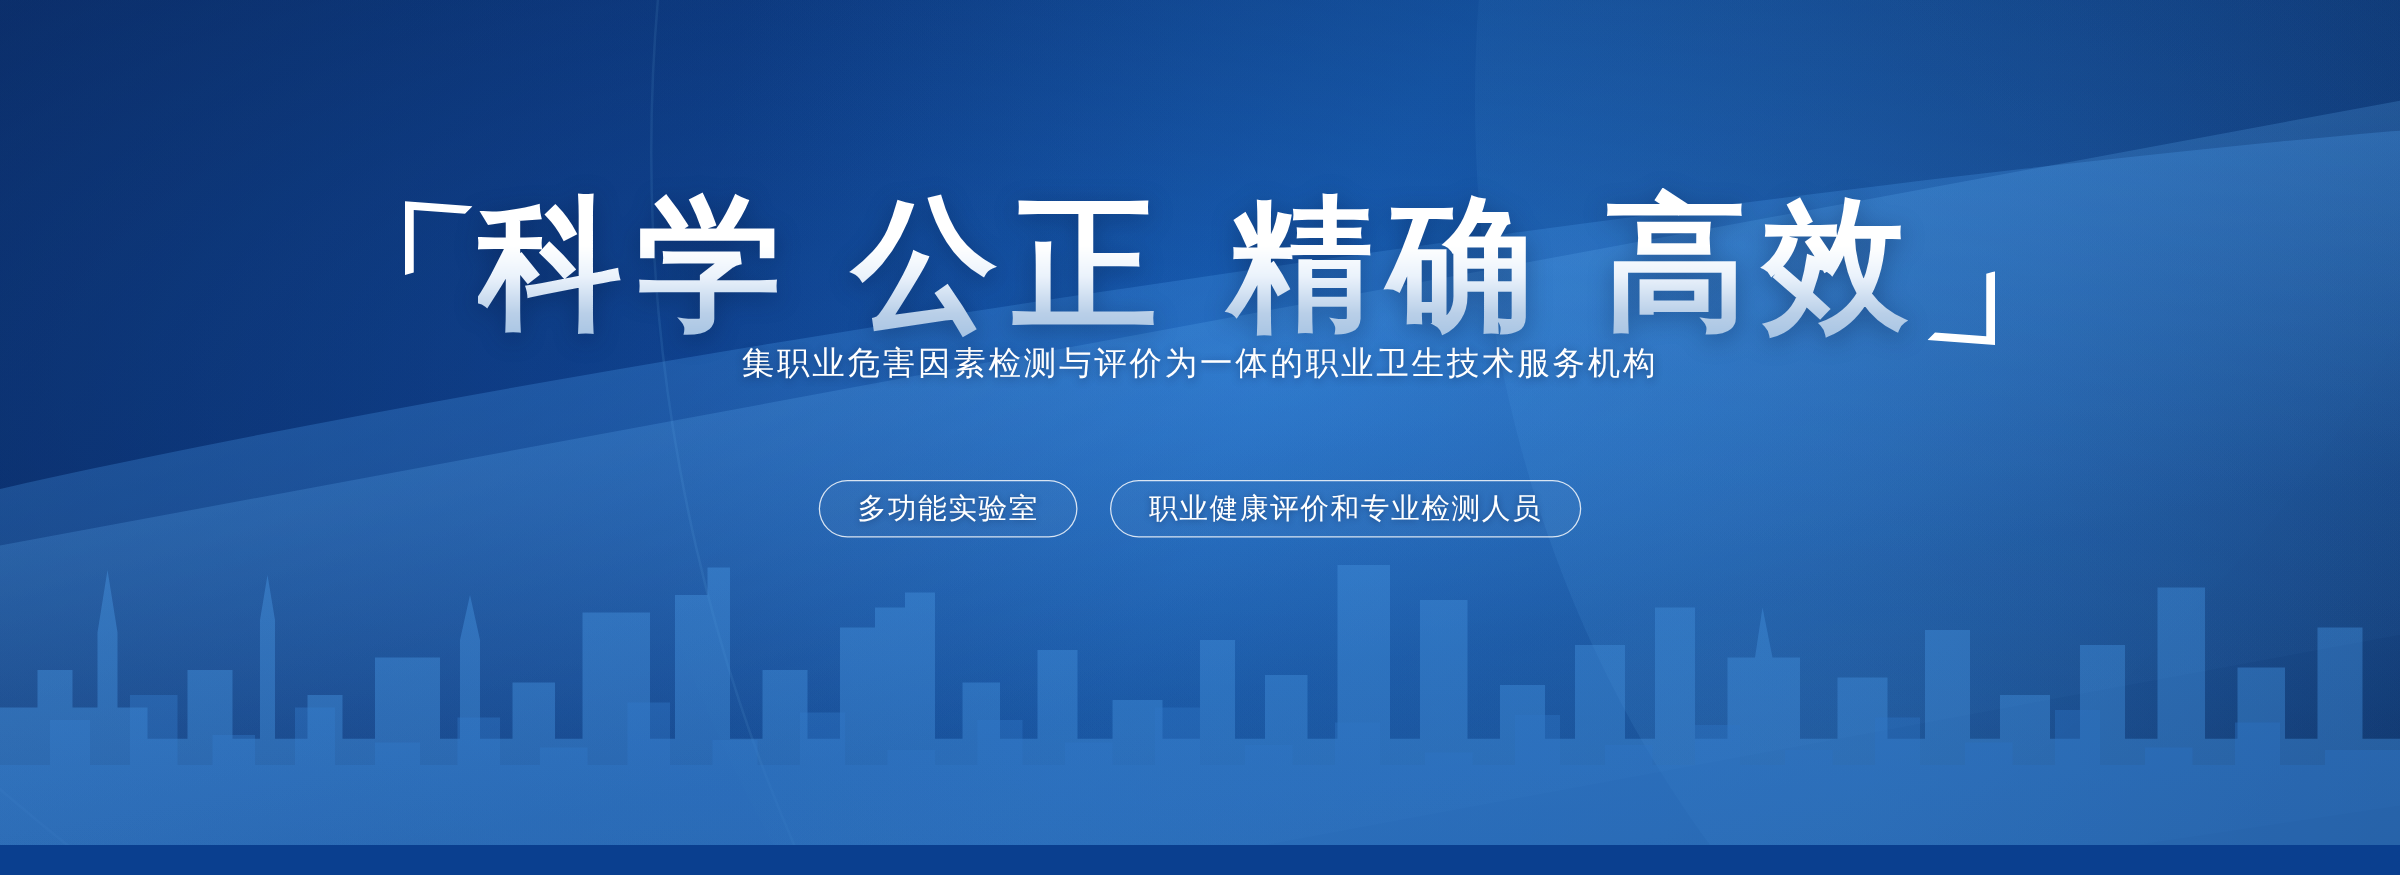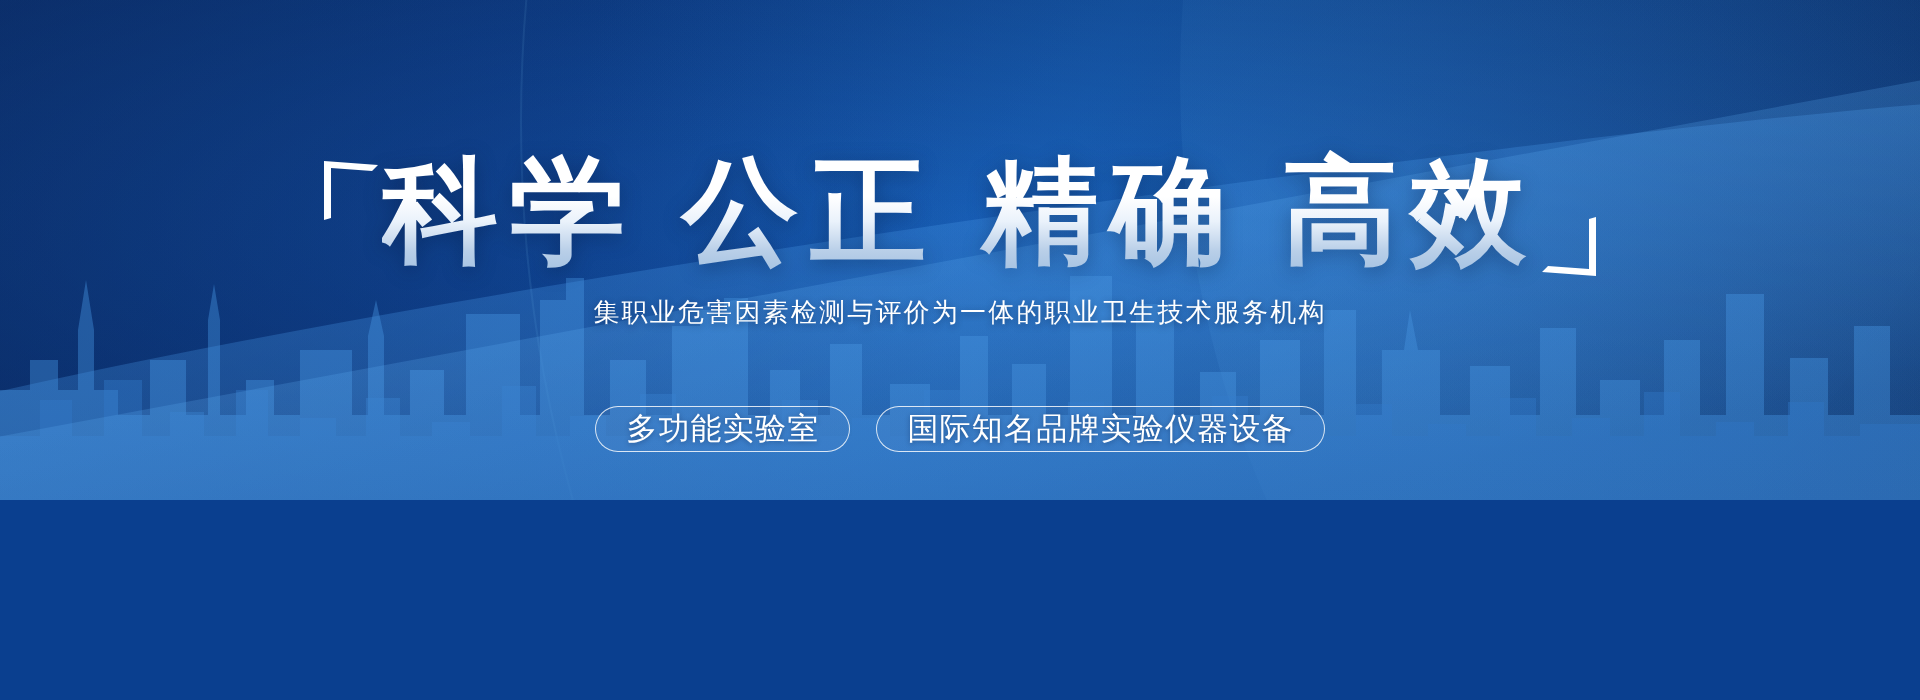--- a/index.html
+++ b/index.html
@@ -7,21 +7,21 @@
     padding: 0;
     background: #0a3f8f;
   }
   body {
     font-family: "Liberation Sans", sans-serif;
   }
 
   .banner {
     position: relative;
     width: 1920px;
-    height: 500px;
+    height: 676px;
     overflow: hidden;
     background: linear-gradient(118deg, #0a2d72 0%, #0b3886 26%, #0e4da3 52%, #0c3f8c 74%, #072a66 100%);
   }
 
   
   .arc {
     position: absolute;
     border-radius: 50%;
     pointer-events: none;
   }
@@ -145,21 +145,20 @@
   .bracket {
     position: absolute;
     width: 56px;
     height: 62px;
     pointer-events: none;
   }
   .bracket-tl { left: 2px; top: 8px; }
   .bracket-br { right: 2px; bottom: -6px; }
 
   .subtitle {
-    margin-top: 22px;
     font-size: 26px;
     letter-spacing: 2.2px;
     color: #ffffff;
     font-weight: 400;
     white-space: nowrap;
     text-shadow: 0 2px 7px rgba(3,22,58,0.45);
     pointer-events: auto;
   }
 
   .pills {
@@ -170,21 +169,21 @@
   }
   .pill {
     height: 44px;
     padding: 0 30px;
     border: 1.6px solid rgba(255,255,255,0.82);
     border-radius: 24px;
     display: flex;
     align-items: center;
     justify-content: center;
     color: #ffffff;
-    font-size: 31px;
+    font-size: 23px;
     letter-spacing: 1.2px;
     white-space: nowrap;
     background: rgba(255,255,255,0.035);
     text-shadow: 0 1px 5px rgba(3,22,58,0.4);
     cursor: pointer;
   }
 </style>
 </head>
 <body>
 
@@ -229,18 +228,18 @@
       </svg>
     </div>
 
     <div class="subtitle">集职业危害因素检测与评价为一体的职业卫生技术服务机构</div>
 
     <div class="pills">
       <div class="pill">
         <span>多功能实验室</span>
       </div>
       <div class="pill">
-        <span>国际知名品牌实验仪器设备</span>
+        <span>职业健康评价和专业检测人员</span>
       </div>
     </div>
 
   </div>
 </div>
 
 </body></html>

